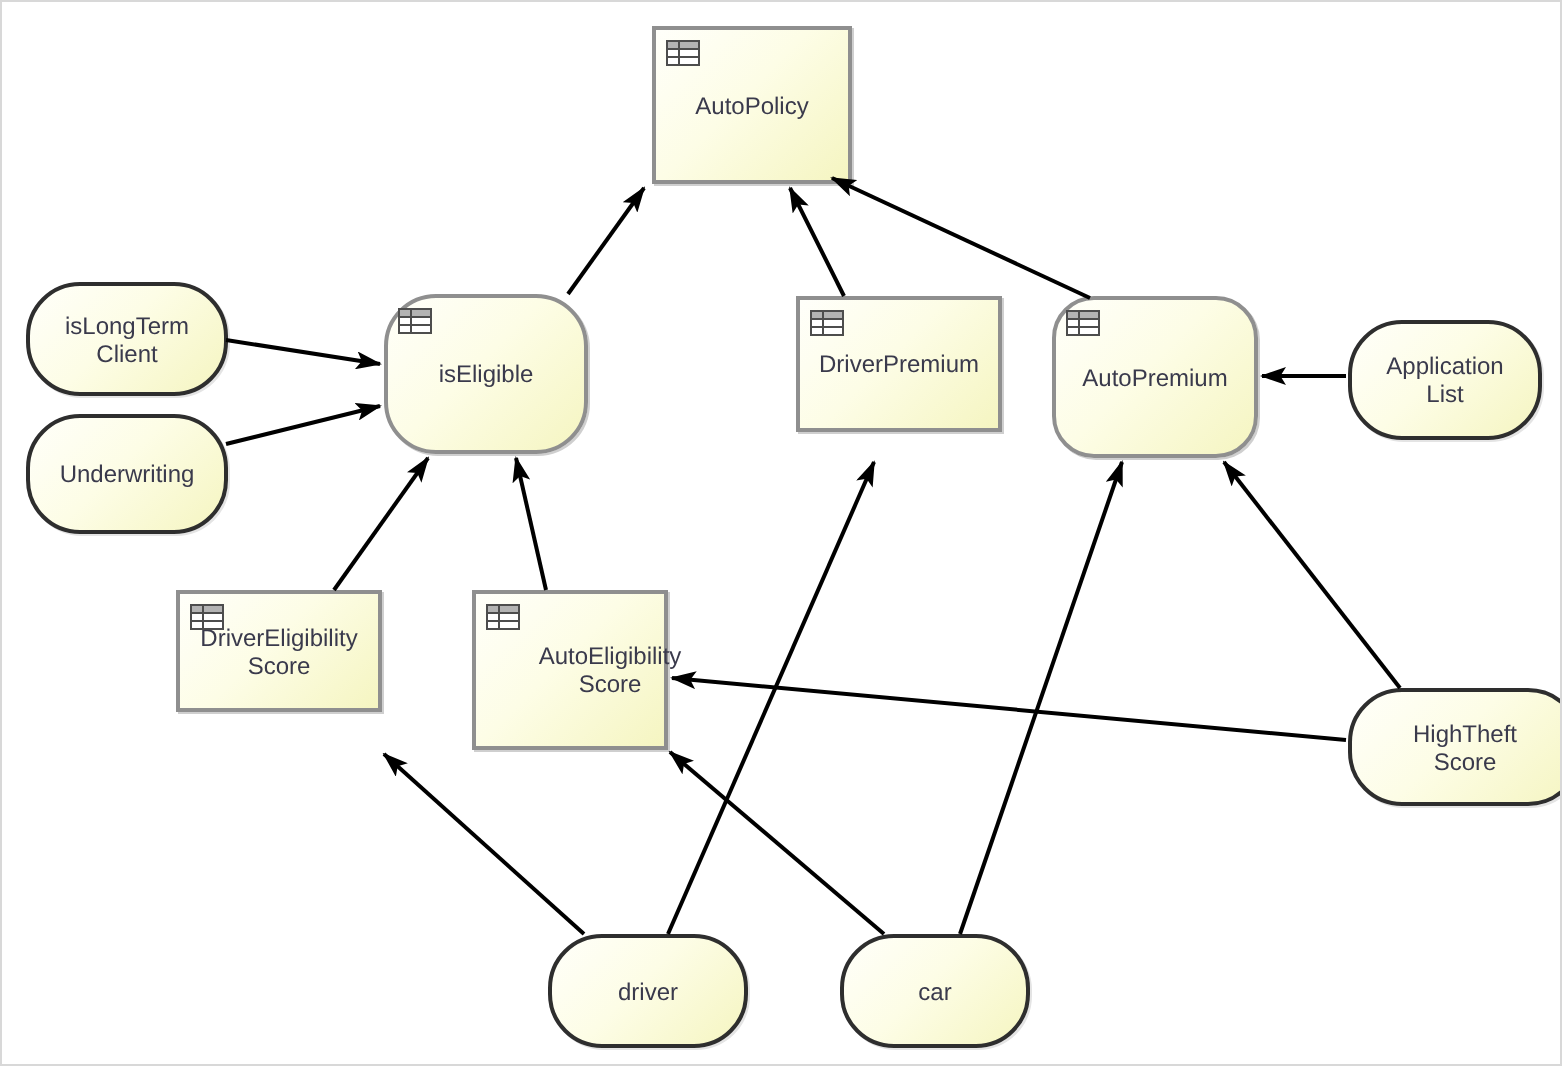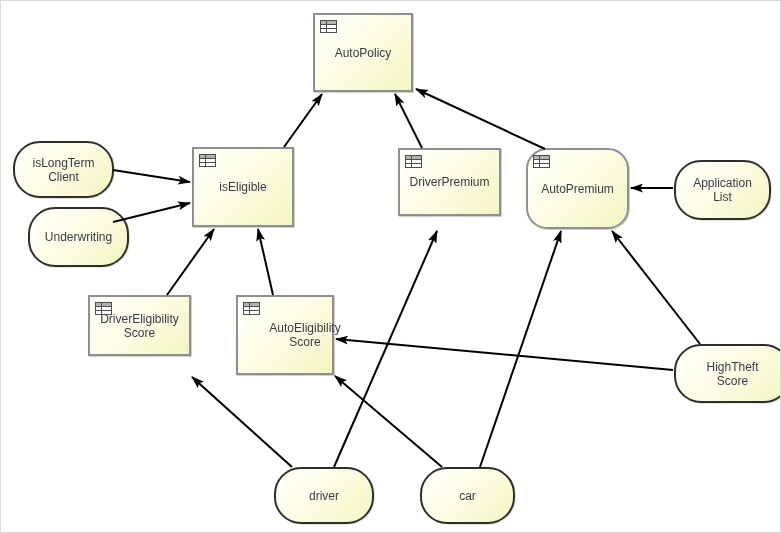--- a/index.html
+++ b/index.html
@@ -51,32 +51,32 @@
   #edges line{
     stroke:var(--edge-color,#000);
     stroke-width:2;
   }
 </style>
 </head>
 <body>
 
 <div id="canvas">
   <div>
-      <div class="node decision" style="left: 312px; top: 12px; width: 100px; height: 79px; justify-content: center;">
+      <div class="node decision" style="left: 325px; top: 12px; width: 100px; height: 79px; justify-content: center;">
         <svg class="decision-icon" viewBox="0 0 17 13" xmlns="http://www.w3.org/2000/svg">
           <rect x="0.5" y="0.5" width="16" height="12" fill="#ffffff" stroke="#4d4d4d"></rect>
           <rect x="0.5" y="0.5" width="16" height="4" fill="#b3b3b3" stroke="#4d4d4d"></rect>
           <line x1="6.5" y1="0.5" x2="6.5" y2="12.5" stroke="#4d4d4d"></line>
           <line x1="0.5" y1="8.5" x2="16.5" y2="8.5" stroke="#4d4d4d"></line>
         </svg>
         <div class="label">
           <div>AutoPolicy</div>
         </div>
       </div>
-      <div class="node decision" style="left: 191px; top: 146px; width: 102px; height: 80px;">
+      <div class="node decision" style="left: 191px; top: 146px; width: 102px; height: 80px; border-radius: 26px;">
         <svg class="decision-icon" viewBox="0 0 17 13" xmlns="http://www.w3.org/2000/svg">
           <rect x="0.5" y="0.5" width="16" height="12" fill="#ffffff" stroke="#4d4d4d"></rect>
           <rect x="0.5" y="0.5" width="16" height="4" fill="#b3b3b3" stroke="#4d4d4d"></rect>
           <line x1="6.5" y1="0.5" x2="6.5" y2="12.5" stroke="#4d4d4d"></line>
           <line x1="0.5" y1="8.5" x2="16.5" y2="8.5" stroke="#4d4d4d"></line>
         </svg>
         <div class="label">
           <div>isEligible</div>
         </div>
       </div>
@@ -125,21 +125,21 @@
           <div>AutoEligibility</div>
           <div>Score</div>
         </div>
       </div>
       <div class="node input-data" style="left: 12px; top: 140px; width: 101px; height: 57px;">
         <div class="label">
           <div>isLongTerm</div>
           <div>Client</div>
         </div>
       </div>
-      <div class="node input-data" style="left: 12px; top: 206px; width: 101px; height: 60px; margin-left: 15px;">
+      <div class="node input-data" style="left: 12px; top: 206px; width: 101px; height: 60px;">
         <div class="label">
           <div>Underwriting</div>
         </div>
       </div>
       <div class="node input-data" style="left: 673px; top: 159px; width: 97px; height: 60px;">
         <div class="label">
           <div>Application</div>
           <div>List</div>
         </div>
       </div>

